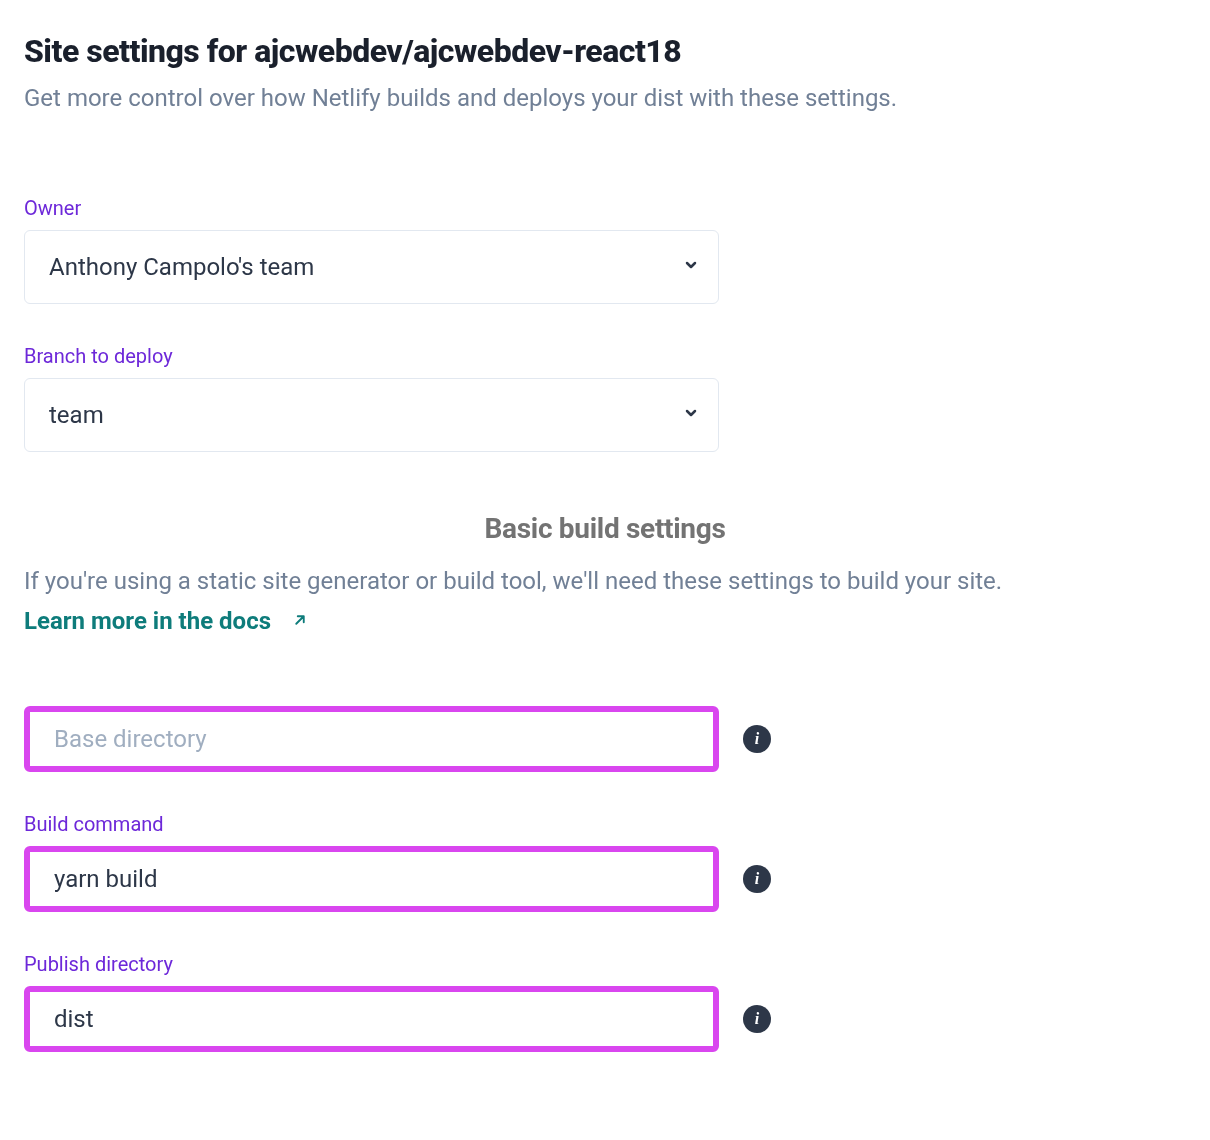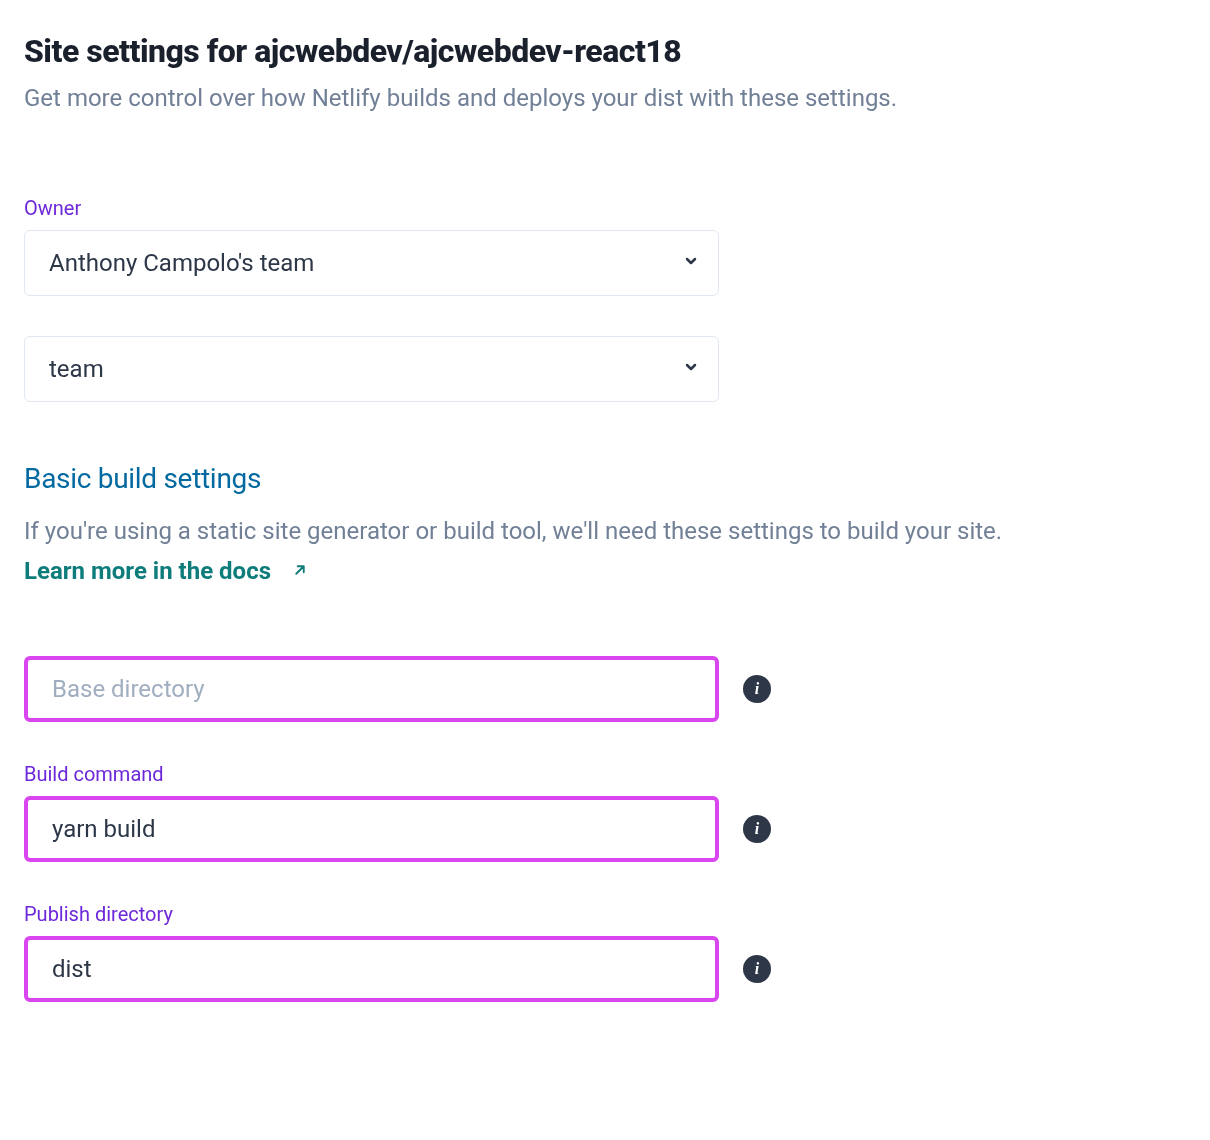--- a/index.html
+++ b/index.html
@@ -38,21 +38,21 @@
       font-weight: 400;
       margin-bottom: 10px;
       display: block;
     }
     .select-wrapper {
       position: relative;
       width: 695px;
     }
     .select-control {
       width: 100%;
-      height: 66px;
+      height: 74px;
       border: 1px solid #e2e8f0;
       border-radius: 6px;
       padding: 0 50px 0 24px;
       font-size: 24px;
       color: #2d3748;
       background: #ffffff;
       appearance: none;
       cursor: pointer;
       font-family: inherit;
       text-align: left;
@@ -61,25 +61,26 @@
     }
     .chevron-icon {
       position: absolute;
       right: 20px;
       top: 50%;
       transform: translateY(-50%);
       pointer-events: none;
     }
     .section-title {
       font-size: 28px;
-      font-weight: 400;
-      color: #0369a1;
+      font-weight: 700;
+      color: #737373;
       margin-top: 60px;
       margin-bottom: 16px;
       letter-spacing: -0.3px;
+      text-align: center;
     }
     .section-desc {
       font-size: 24px;
       color: #718096;
       font-weight: 400;
       line-height: 1.7;
       margin-bottom: 64px;
       margin-top: 11px;
     }
     .learn-more-link {
@@ -89,21 +90,21 @@
       display: inline-flex;
       align-items: center;
       gap: 20px;
     }
     .input-field-group {
       margin-bottom: 40px;
     }
     .text-input {
       width: 695px;
       height: 66px;
-      border: 4px solid #d946ef;
+      border: 6px solid #d946ef;
       border-radius: 6px;
       padding: 8px 24px;
       font-size: 24px;
       color: #2d3748;
       background: #ffffff;
       font-family: inherit;
     }
     .text-input::placeholder {
       color: #a0aec0;
     }
@@ -143,20 +144,21 @@
     </button>
     <span class="chevron-icon">
       <svg width="16" height="16" viewBox="0 0 16 16" fill="none">
         <path d="M4 6l4 4 4-4" stroke="#2d3748" stroke-width="2.5" stroke-linecap="round" stroke-linejoin="round"></path>
       </svg>
     </span>
   </div>
 </div>
 
 <div class="field-group">
+  <label class="field-label">Branch to deploy</label>
   <div class="select-wrapper">
     <button class="select-control">
       <span>team</span>
     </button>
     <span class="chevron-icon">
       <svg width="16" height="16" viewBox="0 0 16 16" fill="none">
         <path d="M4 6l4 4 4-4" stroke="#2d3748" stroke-width="2.5" stroke-linecap="round" stroke-linejoin="round"></path>
       </svg>
     </span>
   </div>

